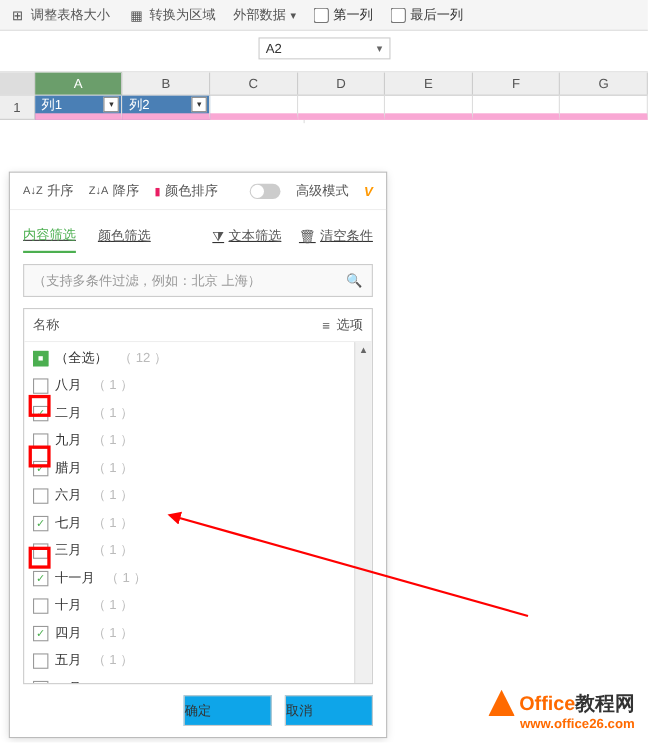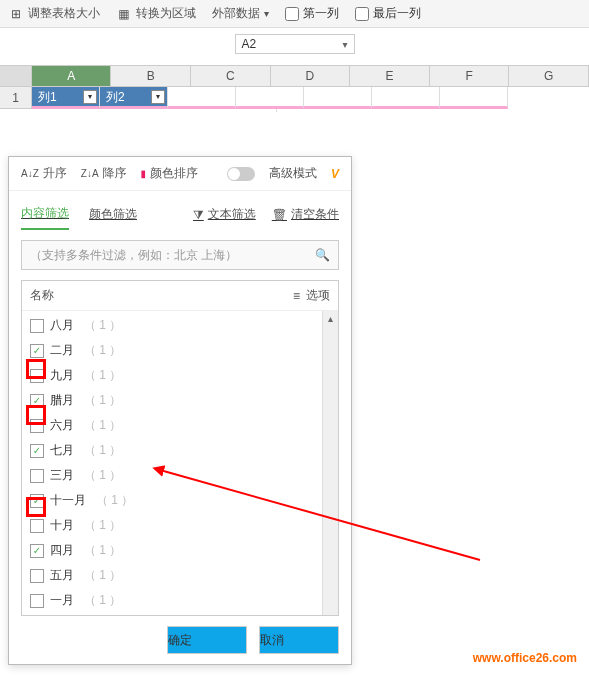--- a/index.html
+++ b/index.html
@@ -18,21 +18,21 @@
     .fx-label { color: #555; }
     .formula-value { font-size: 14px; padding-left: 8px; border-left: 1px solid #ddd; }
     
     .grid-area { position: relative; background: #fff; }
     .col-headers { display: flex; background: #eee; border-bottom: 1px solid #ccc; }
     .corner { width: 32px; height: 20px; background: #ddd; border-right: 1px solid #ccc; }
     .col-h { width: 80px; height: 20px; text-align: center; line-height: 20px; border-right: 1px solid #ccc; color: #555; }
     .col-h.sel { background: #6b9e6b; color: #fff; }
     .row { display: flex; }
     .row-h { width: 32px; height: 22px; text-align: center; line-height: 22px; background: #eee; border-right: 1px solid #ccc; border-bottom: 1px solid #ccc; color: #555; }
-    .cell { width: 68px; height: 22px; border-right: 1px solid #ddd; border-bottom: 3px solid #f9a8d4; padding: 0 4px; line-height: 22px; }
+    .cell { width: 80px; height: 22px; border-right: 1px solid #ddd; border-bottom: 6px solid #f9a8d4; padding: 0 4px; line-height: 22px; }
     .header-cell { background: #4a7fb5; color: #fff; position: relative; display: flex; align-items: center; justify-content: space-between; padding: 0 2px 0 6px; }
     .filter-btn { width: 14px; height: 14px; background: #fff; border: 1px solid #888; display: inline-flex; align-items: center; justify-content: center; font-size: 8px; color: #333; }
     
     .filter-popup { position: absolute; top: 156px; left: 8px; width: 344px; background: #fff; border: 1px solid #bbb; box-shadow: 0 2px 8px rgba(0,0,0,0.15); z-index: 10; }
     .popup-top { display: flex; align-items: center; padding: 8px 12px; gap: 14px; border-bottom: 1px solid #eee; }
     .sort-btn { display: flex; align-items: center; gap: 4px; color: #555; }
     .sort-icon { font-size: 10px; }
     .switch { width: 28px; height: 14px; background: #ccc; border-radius: 7px; position: relative; margin-left: auto; }
     .switch::after { content: ''; position: absolute; left: 1px; top: 1px; width: 12px; height: 12px; background: #fff; border-radius: 50%; }
     .adv-label { color: #555; }
@@ -187,20 +187,25 @@
       <span>名称</span>
       <div class="list-header-right">
         <span>≡</span>
         <span>选项</span>
       </div>
     </div>
     <div class="list-body" id="list-body">
       <div class="scrollbar-v">
         <div class="scroll-arrow">▴</div>
       </div>
+    <div class="list-item">
+          <span class="chk partial"></span>
+          <span class="item-label">（全选）</span>
+          <span class="item-count">（ 12 ）</span>
+        </div>
         <div class="list-item">
           <span class="chk"></span>
           <span class="item-label">八月</span>
           <span class="item-count">（ 1 ）</span>
         </div>
         <div class="list-item">
           <span class="chk checked"></span>
           <span class="item-label">二月</span>
           <span class="item-count">（ 1 ）</span>
         </div>
@@ -269,14 +274,20 @@
 <svg class="arrow-line" style="left:150px; top:460px; width:340px; height:110px;">
   <defs>
       <marker id="ah" markerWidth="10" markerHeight="10" refX="2" refY="3" orient="auto">
         <path d="M0,0 L6,3 L0,6 Z" fill="red"></path>
       </marker>
     </defs>
   <line x1="330" y1="100" x2="10" y2="10" stroke="red" stroke-width="2" marker-end="url(#ah)"></line>
 </svg>
 
 <div class="watermark">
+  <div class="wm-top">
+    <div class="wm-logo"></div>
+    <span class="wm-text">
+      <span class="wm-office">Office</span><span class="wm-cn">教程网</span>
+    </span>
+  </div>
   <div class="wm-url">www.office26.com</div>
 </div>
 
 </body></html>

